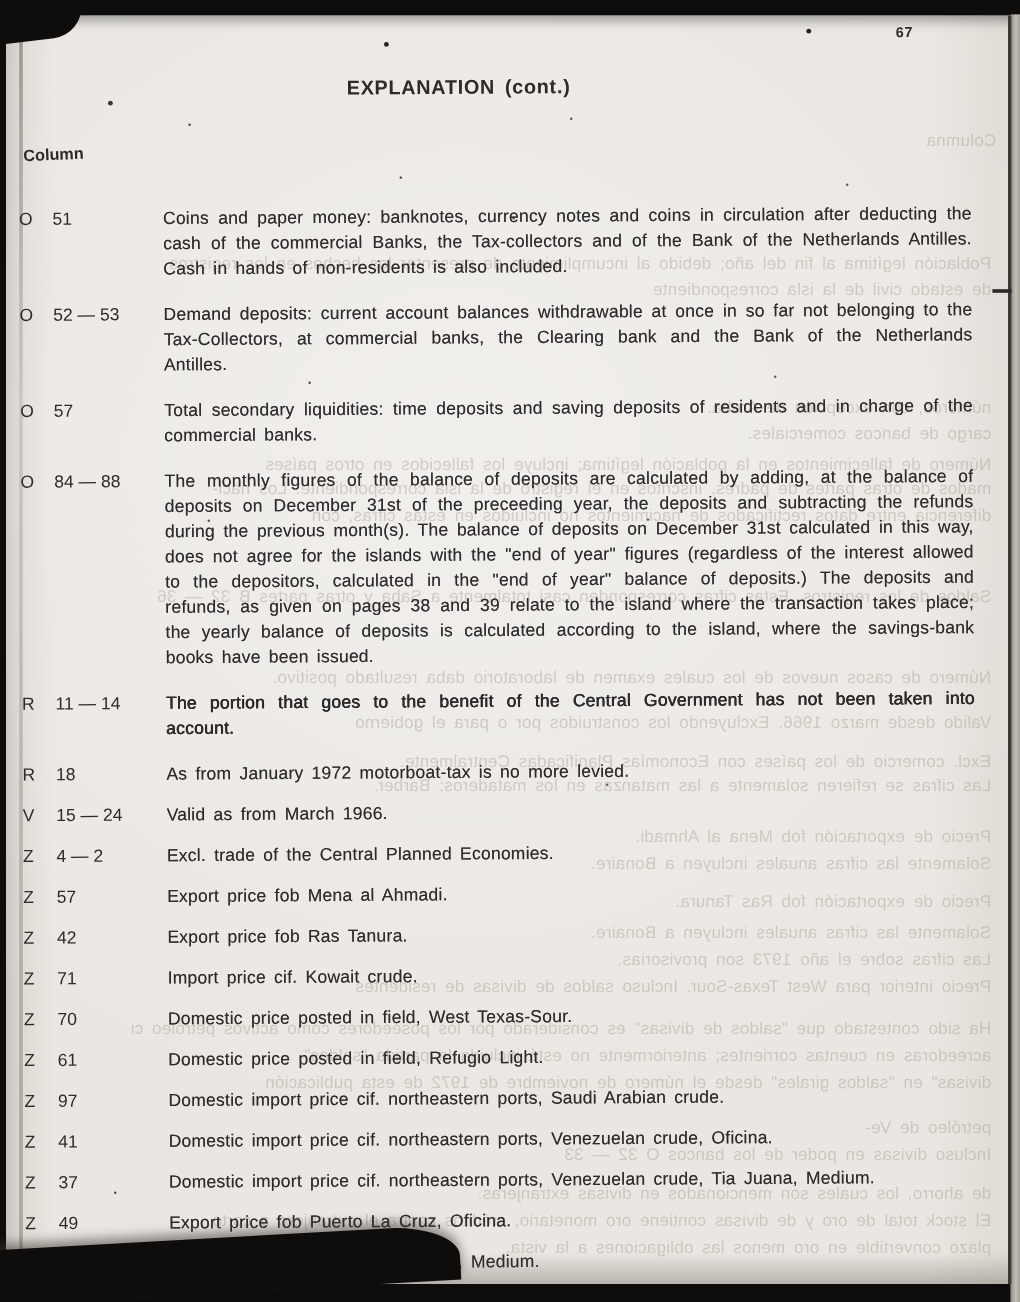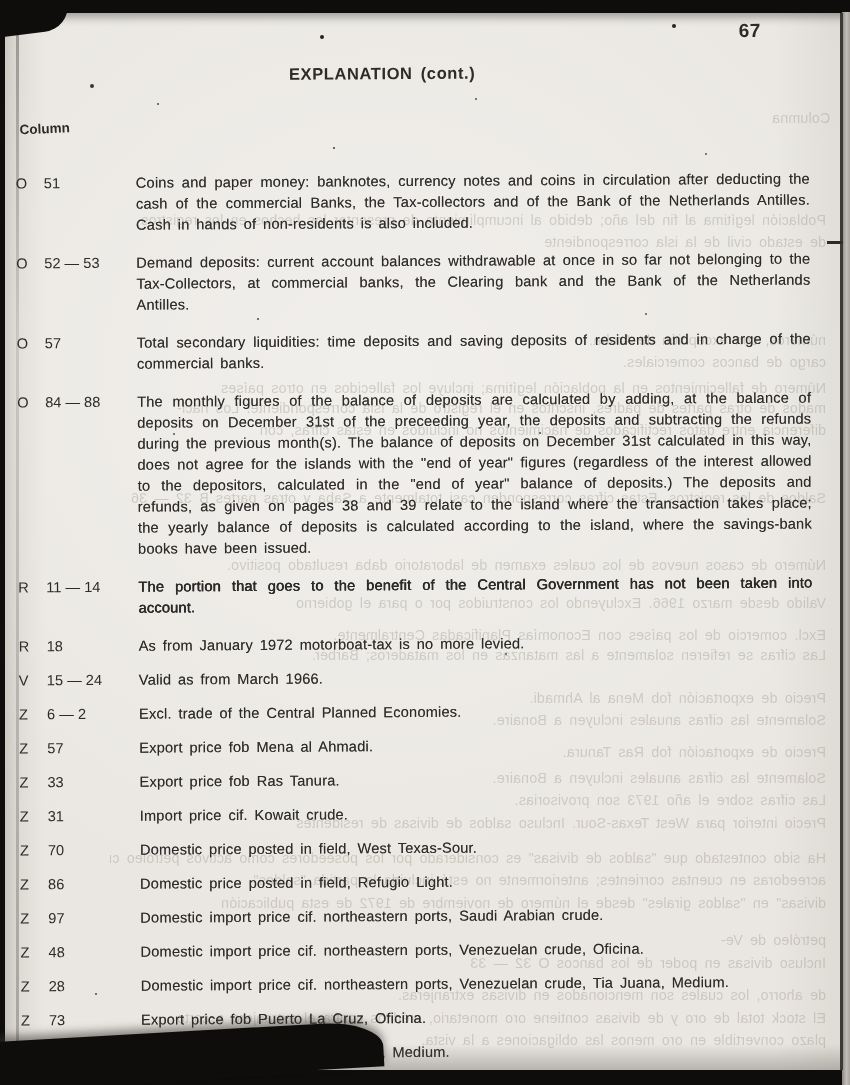--- a/index.html
+++ b/index.html
@@ -70,21 +70,21 @@
   }
   .ghost-line.right-short{left:auto;right:10px;}
   
   .content{
     position:absolute;left:13px;right:28px;top:0;bottom:0;
     transform:rotate(-0.35deg);
     color:#2d2b29;
   }
   .pagenum{
     position:absolute;top:9px;right:48px;
-    font-weight:bold;font-size:19px;letter-spacing:0.5px;
+    font-weight:bold;font-size:12px;letter-spacing:0.5px;
   }
   .title{
     position:absolute;top:51px;left:0;right:60px;text-align:center;
     font-weight:bold;font-size:16.5px;letter-spacing:0.6px;word-spacing:3px;
   }
   .column-label{
     position:absolute;top:106px;left:4px;
     font-weight:bold;font-size:13.5px;transform:rotate(-2deg);
   }
   .entries{
@@ -182,66 +182,66 @@
           <span class="entry-code">18</span>
           <span class="entry-text">As from January 1972 motorboat-tax is no more levied.</span>
         </div>
         <div class="entry single">
           <span class="entry-letter">V</span>
           <span class="entry-code">15 — 24</span>
           <span class="entry-text">Valid as from March 1966.</span>
         </div>
         <div class="entry single">
           <span class="entry-letter">Z</span>
-          <span class="entry-code">6 —  2</span>
+          <span class="entry-code">4 —  2</span>
           <span class="entry-text">Excl. trade of the Central Planned Economies.</span>
         </div>
         <div class="entry single">
           <span class="entry-letter">Z</span>
           <span class="entry-code">57</span>
           <span class="entry-text">Export price fob Mena al Ahmadi.</span>
         </div>
         <div class="entry single">
           <span class="entry-letter">Z</span>
-          <span class="entry-code">33</span>
+          <span class="entry-code">42</span>
           <span class="entry-text">Export price fob Ras Tanura.</span>
         </div>
         <div class="entry single">
           <span class="entry-letter">Z</span>
-          <span class="entry-code">31</span>
+          <span class="entry-code">71</span>
           <span class="entry-text">Import price cif. Kowait crude.</span>
         </div>
         <div class="entry single">
           <span class="entry-letter">Z</span>
           <span class="entry-code">70</span>
           <span class="entry-text">Domestic price posted in field, West Texas-Sour.</span>
         </div>
         <div class="entry single">
           <span class="entry-letter">Z</span>
-          <span class="entry-code">86</span>
+          <span class="entry-code">61</span>
           <span class="entry-text">Domestic price posted in field, Refugio Light.</span>
         </div>
         <div class="entry single">
           <span class="entry-letter">Z</span>
           <span class="entry-code">97</span>
           <span class="entry-text">Domestic import price cif. northeastern ports, Saudi Arabian crude.</span>
         </div>
         <div class="entry single">
           <span class="entry-letter">Z</span>
-          <span class="entry-code">48</span>
+          <span class="entry-code">41</span>
           <span class="entry-text">Domestic import price cif. northeastern ports, Venezuelan crude, Oficina.</span>
         </div>
         <div class="entry single">
           <span class="entry-letter">Z</span>
-          <span class="entry-code">28</span>
+          <span class="entry-code">37</span>
           <span class="entry-text">Domestic import price cif. northeastern ports, Venezuelan crude, Tia Juana, Medium.</span>
         </div>
         <div class="entry single">
           <span class="entry-letter">Z</span>
-          <span class="entry-code">73</span>
+          <span class="entry-code">49</span>
           <span class="entry-text">Export price fob Puerto La Cruz, Oficina.</span>
         </div>
         <div class="entry single">
           <span class="entry-letter">Z</span>
           <span class="entry-code">66</span>
           <span class="entry-text">Export price fob Amuay, Tia Juana, Medium.</span>
         </div>
       </div>
   </div>
 

